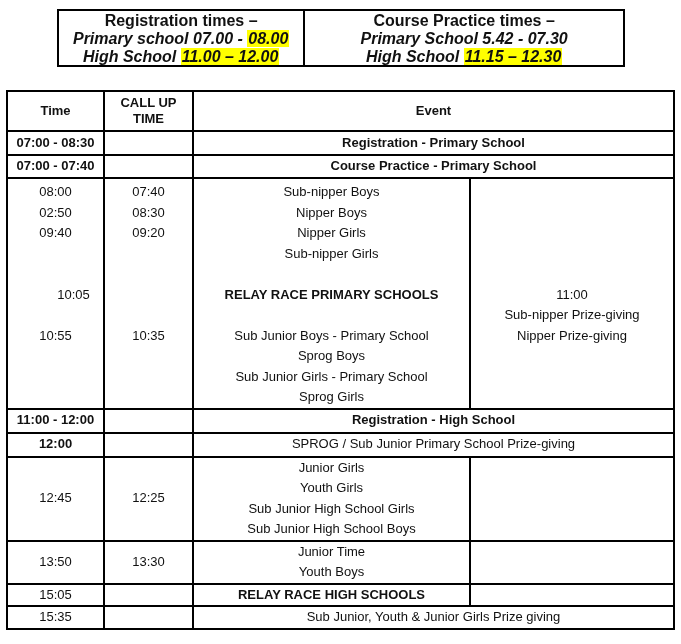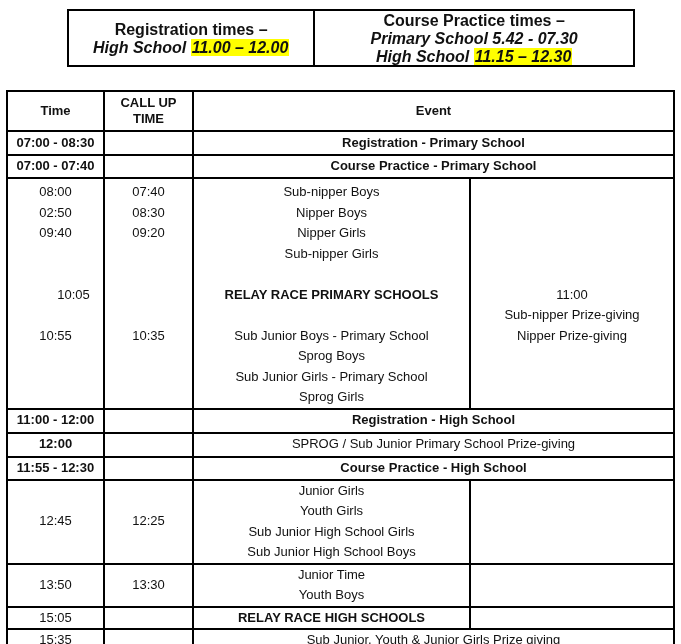--- a/index.html
+++ b/index.html
@@ -6,21 +6,21 @@
   .page{
     position:relative;
     width:681px;height:644px;
     background:#fff;
     font-family:"Liberation Sans", sans-serif;
     color:#111;
     overflow:hidden;
   }
   
   .banner{
-    position:absolute;left:67px;top:9px;
+    position:absolute;left:57px;top:9px;
     width:568px;height:58px;
     border:2px solid #000;
     display:flex;
     box-sizing:border-box;
     background:#fff;
   }
   .bcell{
     box-sizing:border-box;
     display:flex;flex-direction:column;justify-content:center;
     text-align:center;
@@ -53,20 +53,21 @@
   .b{font-weight:bold;}
 </style>
 </head>
 <body>
 
 <div class="page">
 
   <div class="banner">
     <div class="bcell left">
       <div class="btitle">Registration times –</div>
+      <div class="bline"><span>Primary school 07.00 - </span><span class="hl" style="background: rgb(255, 255, 0);">08.00</span></div>
       <div class="bline"><span>High School </span><span class="hl" style="background: rgb(255, 255, 0);">11.00 – 12.00</span></div>
     </div>
     <div class="bcell right">
       <div class="btitle">Course Practice times –</div>
       <div class="bline"><span>Primary School 5.42 - 07.30</span></div>
       <div class="bline"><span>High School </span><span class="hl" style="background: rgb(255, 255, 0);">11.15 – 12.30</span></div>
     </div>
   </div>
 
   <table class="sched" id="schedule-table">
@@ -163,29 +164,20 @@
         </tr>
         <tr style="height: 24px;">
           <td>
             <div class="ln b" style="line-height: 20.5px; min-height: 20.5px;">12:00</div>
           </td>
           <td></td>
           <td colspan="2">
             <div class="ln" style="line-height: 20.5px; min-height: 20.5px;">SPROG / Sub Junior Primary School Prize-giving</div>
           </td>
         </tr>
-        <tr style="height: 23px;">
-          <td>
-            <div class="ln b" style="line-height: 20.5px; min-height: 20.5px;">11:55 - 12:30</div>
-          </td>
-          <td></td>
-          <td colspan="2">
-            <div class="ln b" style="line-height: 20.5px; min-height: 20.5px;">Course Practice - High School</div>
-          </td>
-        </tr>
         <tr style="height: 83px;">
           <td>
             <div class="ln" style="line-height: 20.5px; min-height: 20.5px;">12:45</div>
           </td>
           <td>
             <div class="ln" style="line-height: 20.5px; min-height: 20.5px;">12:25</div>
           </td>
           <td>
             <div class="ln" style="line-height: 20.5px; min-height: 20.5px;">Junior Girls</div>
             <div class="ln" style="line-height: 20.5px; min-height: 20.5px;">Youth Girls</div>

